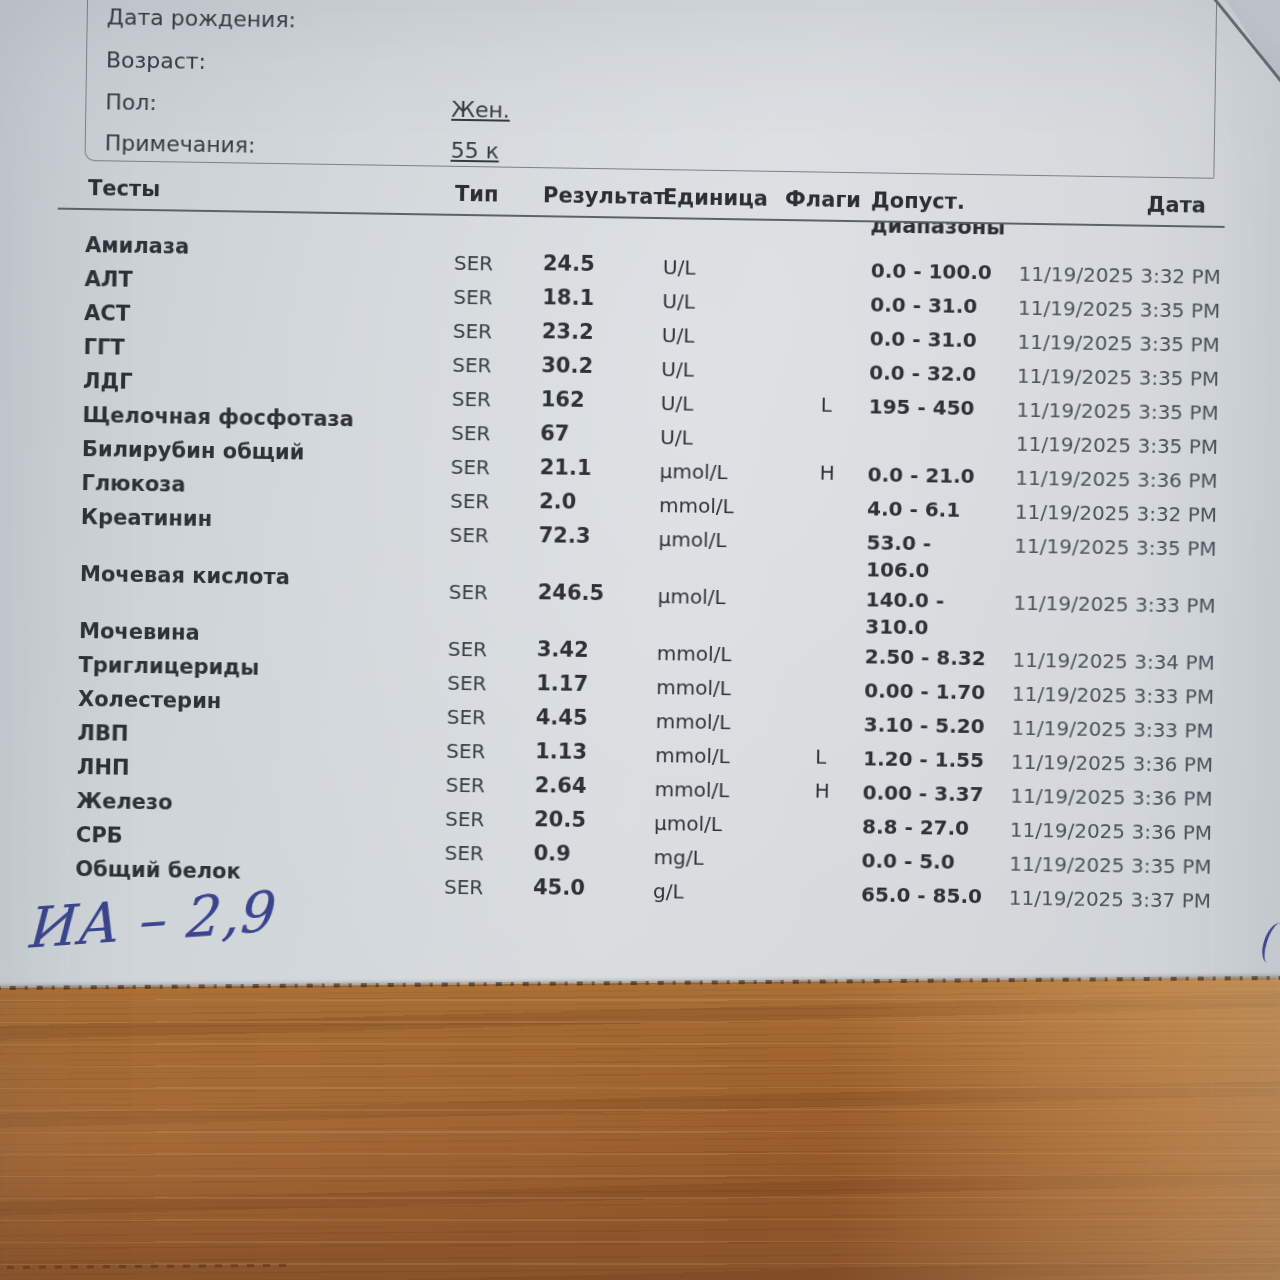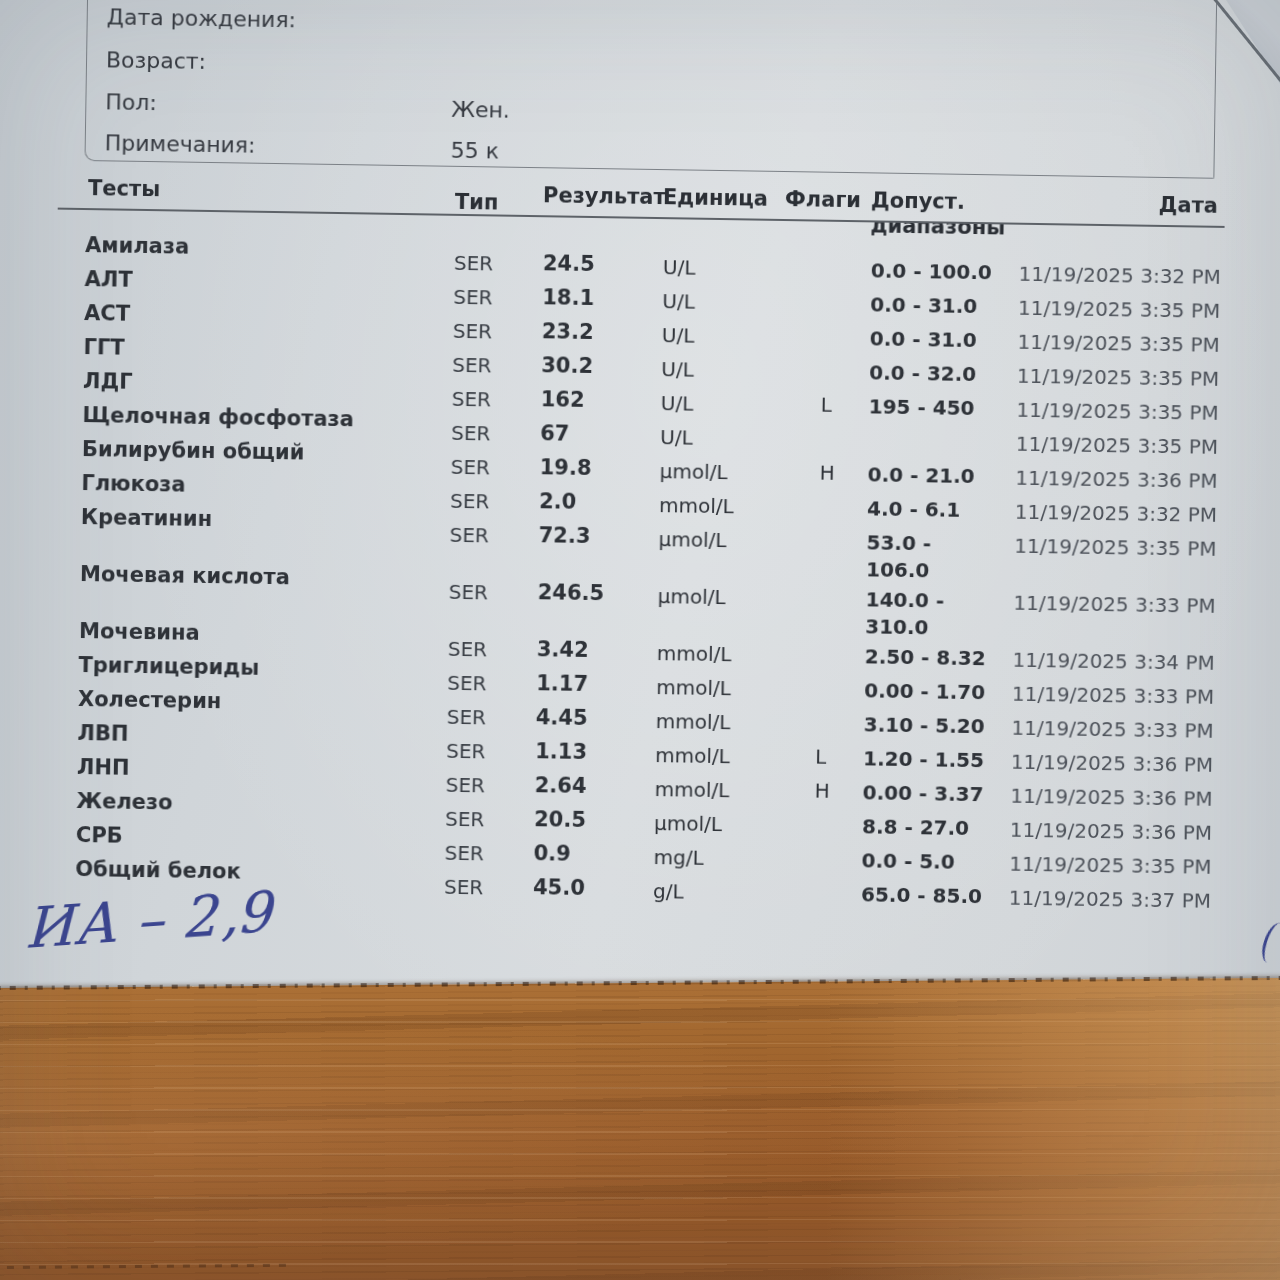--- a/index.html
+++ b/index.html
@@ -19,32 +19,32 @@
     transform:rotate(0.9deg);transform-origin:0 0;
     color:#2e3238;filter:blur(0.32px);
   }
   .header-box{
     position:absolute;left:2px;top:-40px;width:1128px;height:200px;
     border:1.7px solid #7b8086;border-top:none;
     border-bottom-left-radius:10px;border-bottom-right-radius:2px;
   }
   .pfield{position:absolute;left:0;width:1100px;height:30px;font-size:22px;color:#363a41;}
   .pfield .lab{position:absolute;left:22px;top:0;}
-  .pfield .val{position:absolute;left:368px;top:2px;}
+  .pfield .val{position:absolute;left:368px;top:2px;text-decoration:underline;}
   .pf0{top:4px;} .pf1{top:47px;} .pf2{top:89px;} .pf3{top:130px;}
 
   .thead{position:absolute;top:176px;left:0;width:1140px;font-weight:bold;font-size:21px;color:#2b2f35;}
   .th{position:absolute;top:0;}
   .th-tests{left:6px;}
-  .th-type{left:373px;margin-top:8px;}
+  .th-type{left:373px;}
   .th-result{left:461px;}
   .th-unit{left:581px;}
   .th-flags{left:703px;}
   .th-range{left:789px;width:150px;line-height:25px;}
-  .th-date{right:4px;text-align:left;}
+  .th-date{right:16px;text-align:left;}
   .rule-head{position:absolute;left:-24px;top:208px;width:1167px;height:1.8px;background:#5d6268;}
 
   .row{position:absolute;left:0;width:1140px;height:34px;}
   .row .name{position:absolute;left:4px;top:-11px;font-weight:bold;font-size:21px;white-space:nowrap;}
   .row .type{position:absolute;left:373px;top:1px;font-size:20px;color:#3a3f46;}
   .row .result{position:absolute;left:462px;top:0;font-weight:bold;font-size:21px;}
   .row .unit{position:absolute;left:582px;top:2px;font-size:20px;}
   .row .flag{position:absolute;left:742px;top:1px;font-size:20px;}
   .row .range{position:absolute;left:790px;top:1px;width:170px;font-weight:bold;font-size:20px;line-height:27px;}
   .row .range .r2{display:block;}
@@ -183,21 +183,21 @@
     <span class="type">SER</span>
     <span class="result">67</span>
     <span class="unit">U/L</span>
     <span class="flag"></span>
     <span class="range"><span class="r1"></span><span class="r2"></span></span>
     <span class="date">11/19/2025 3:35 PM</span>
   </div>
       <div class="row" style="top: 448px;">
     <span class="name">Билирубин общий</span>
     <span class="type">SER</span>
-    <span class="result">19.8</span>
+    <span class="result">21.1</span>
     <span class="unit">μmol/L</span>
     <span class="flag">H</span>
     <span class="range"><span class="r1">0.0 - 21.0</span><span class="r2"></span></span>
     <span class="date">11/19/2025 3:36 PM</span>
   </div>
       <div class="row" style="top: 482px;">
     <span class="name">Глюкоза</span>
     <span class="type">SER</span>
     <span class="result">2.0</span>
     <span class="unit">mmol/L</span>

